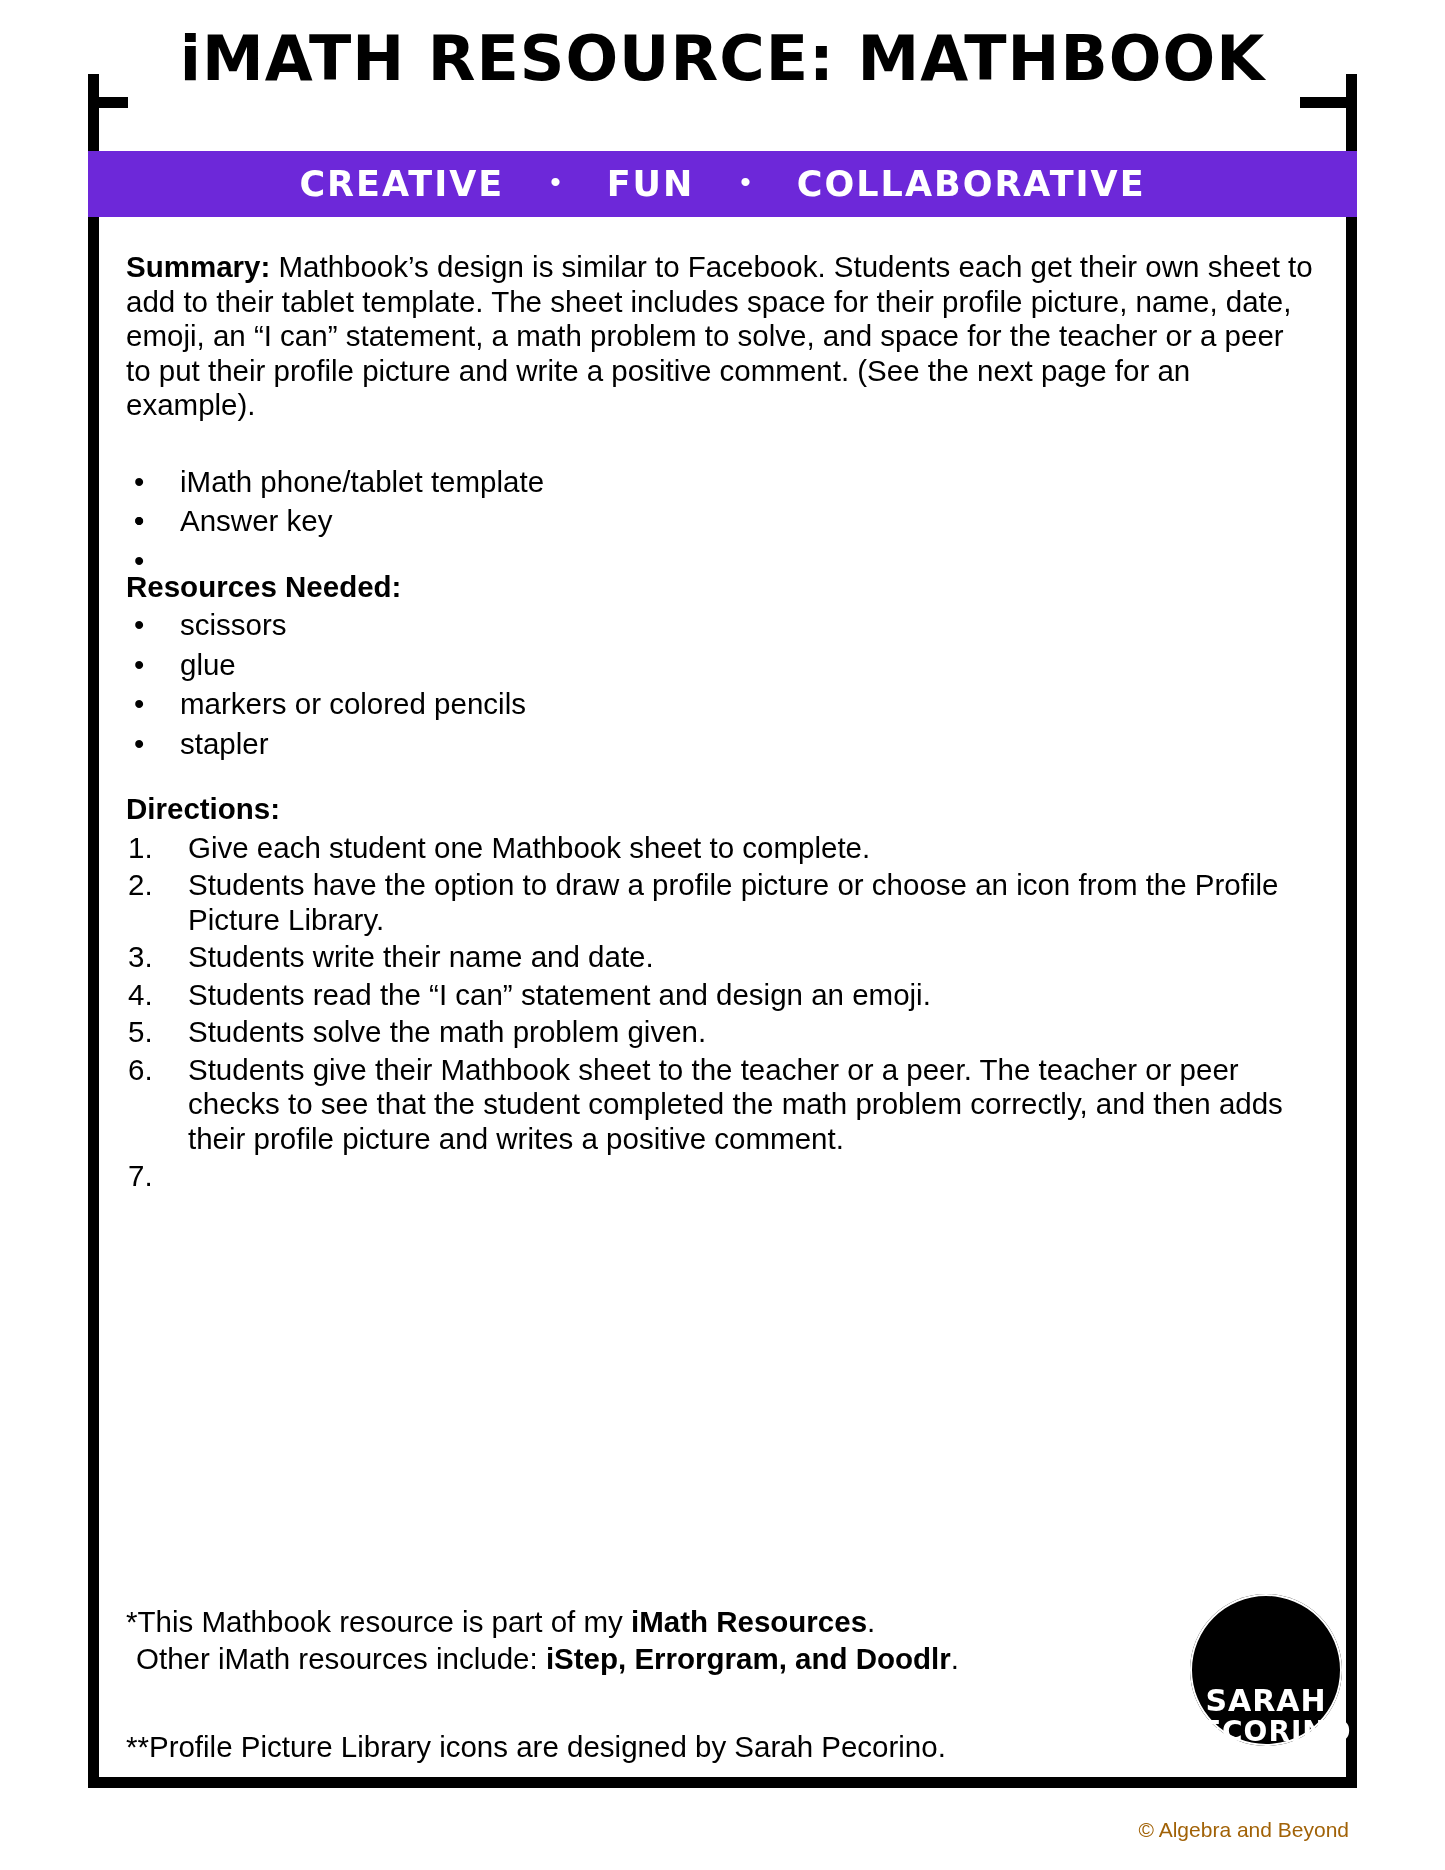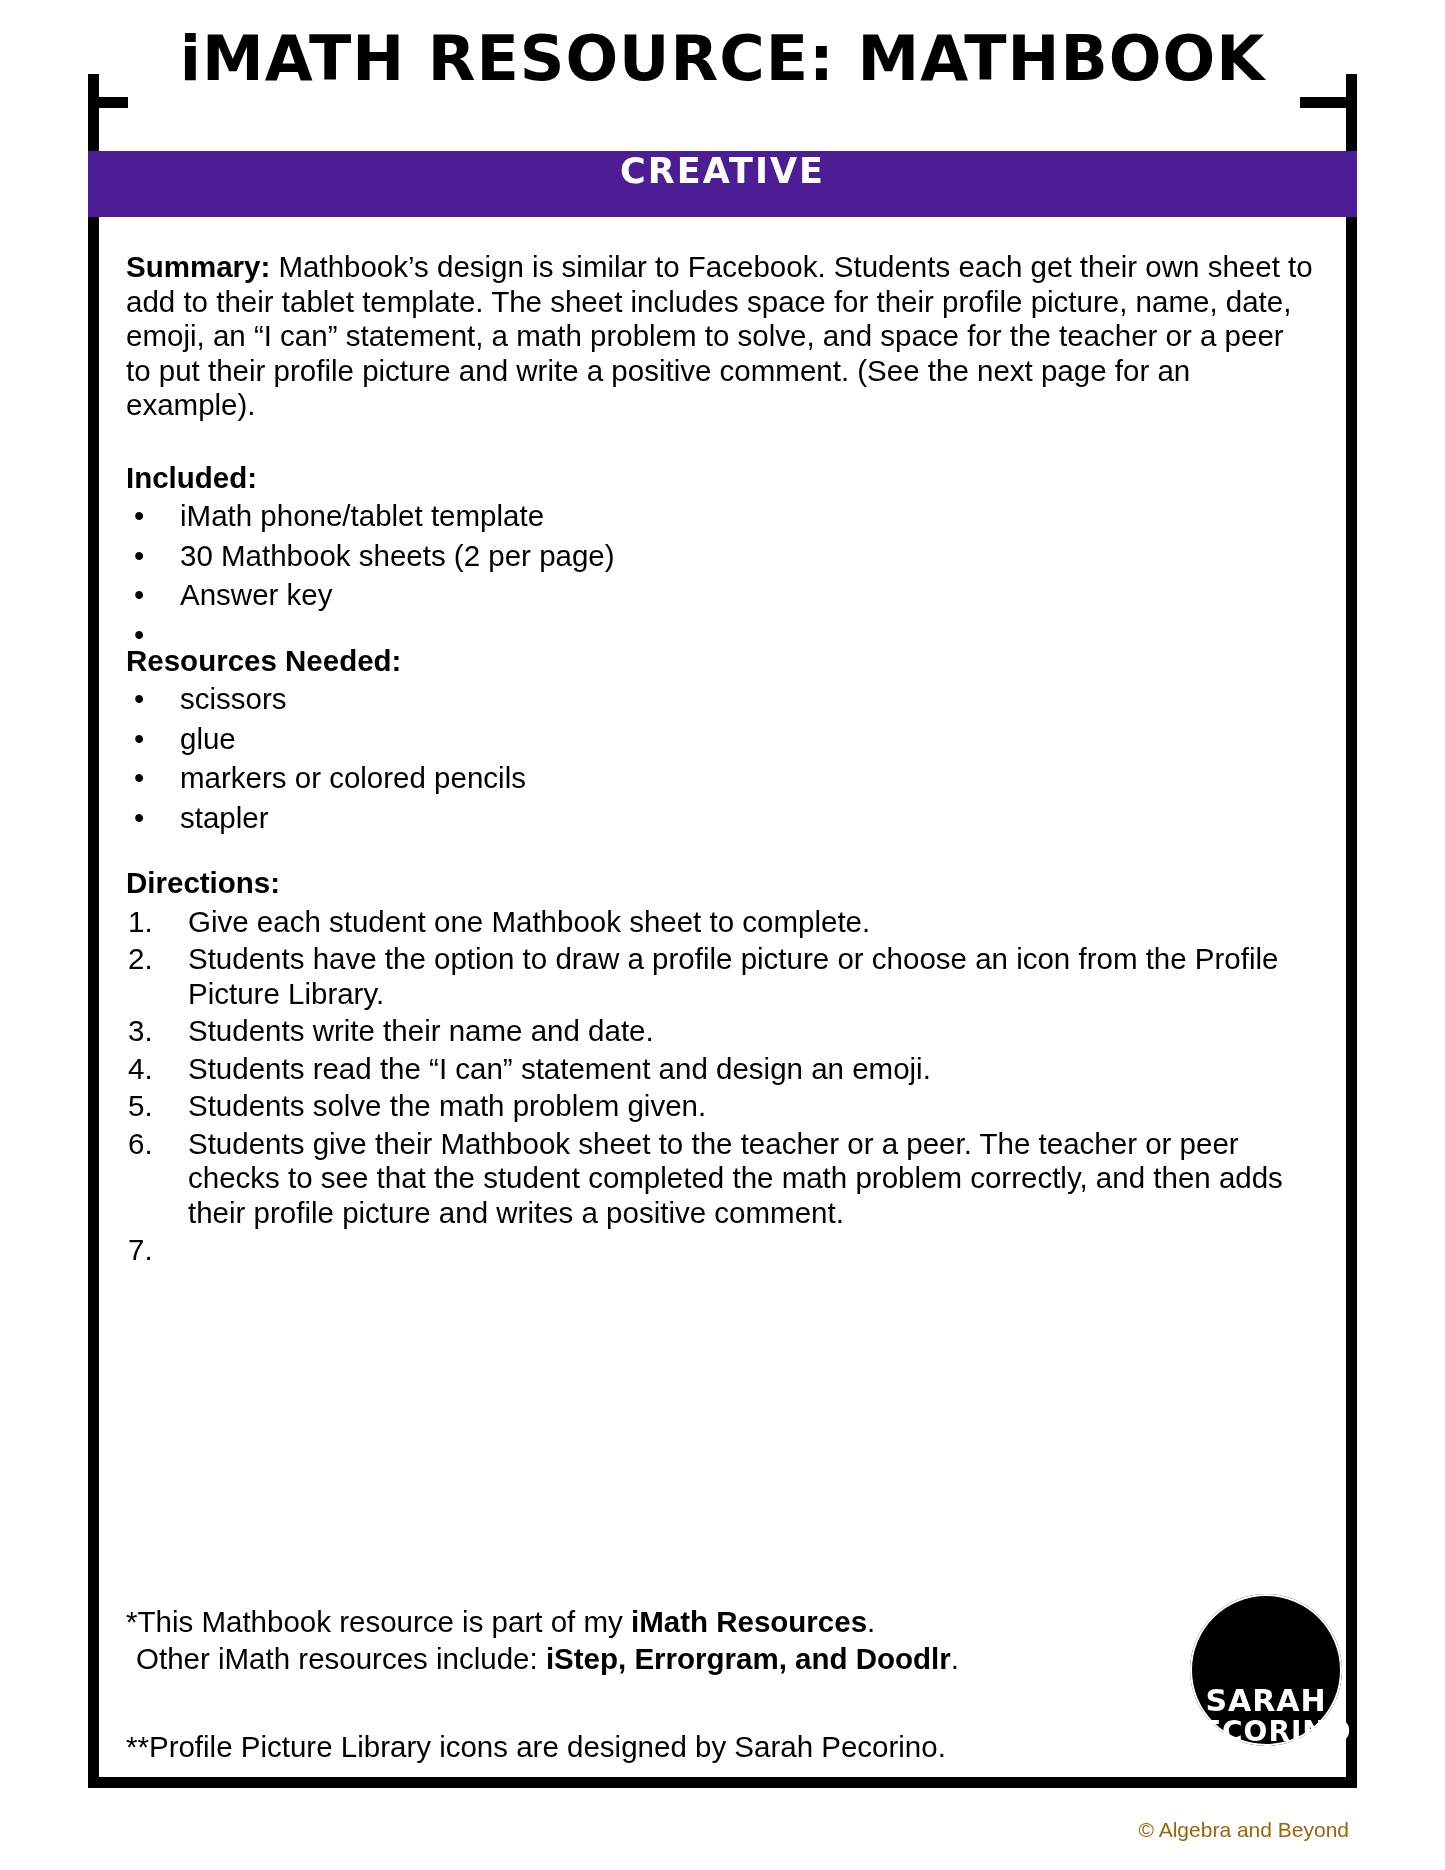--- a/index.html
+++ b/index.html
@@ -83,27 +83,26 @@
     background: #000;
   }
 
   
   .banner {
     position: absolute;
     left: 88px;
     top: 151px;
     width: 1269px;
     height: 66px;
-    background: #4c1d95;
+    background: #6d28d9;
     color: #fff;
     display: flex;
     align-items: center;
-    justify-content: space-between;
+    justify-content: center;
     gap: 46px;
-    flex-direction: column;
   }
   .banner span.word {
     font-family: "DejaVu Sans", sans-serif;
     font-weight: bold;
     font-size: 35px;
     letter-spacing: 2px;
   }
   .banner span.dot {
     font-size: 30px;
     line-height: 1;
@@ -248,24 +247,23 @@
     <span class="dot">•</span>
     <span class="word">COLLABORATIVE</span>
   </div>
 
   <div class="content">
 
     <p class="para"><b>Summary:</b><span> Mathbook’s design is similar to Facebook. Students each get their own sheet to add to their tablet template. The sheet includes space for their profile picture, name, date, emoji, an “I can” statement, a math problem to solve, and space for the teacher or a peer to put their profile picture and write a positive comment. (See the next page for an example).</span></p>
 
     <div class="gap-lg"></div>
 
-    <div class="sec-head">Included:</div>
     <ul class="bullets">
       <li><span class="bullet-dot">•</span><span>iMath phone/tablet template</span></li>
-      <li><span class="bullet-dot">•</span><span>30 Mathbook sheets (2 per page)</span></li>
+      <li><span class="bullet-dot">•</span></li>
       <li><span class="bullet-dot">•</span><span>Answer key</span></li>
       <li><span class="bullet-dot">•</span></li>
     </ul>
 
     <div class="gap-md"></div>
 
     <div class="sec-head">Resources Needed:</div>
     <ul class="bullets">
       <li><span class="bullet-dot">•</span><span>scissors</span></li>
       <li><span class="bullet-dot">•</span><span>glue</span></li>

